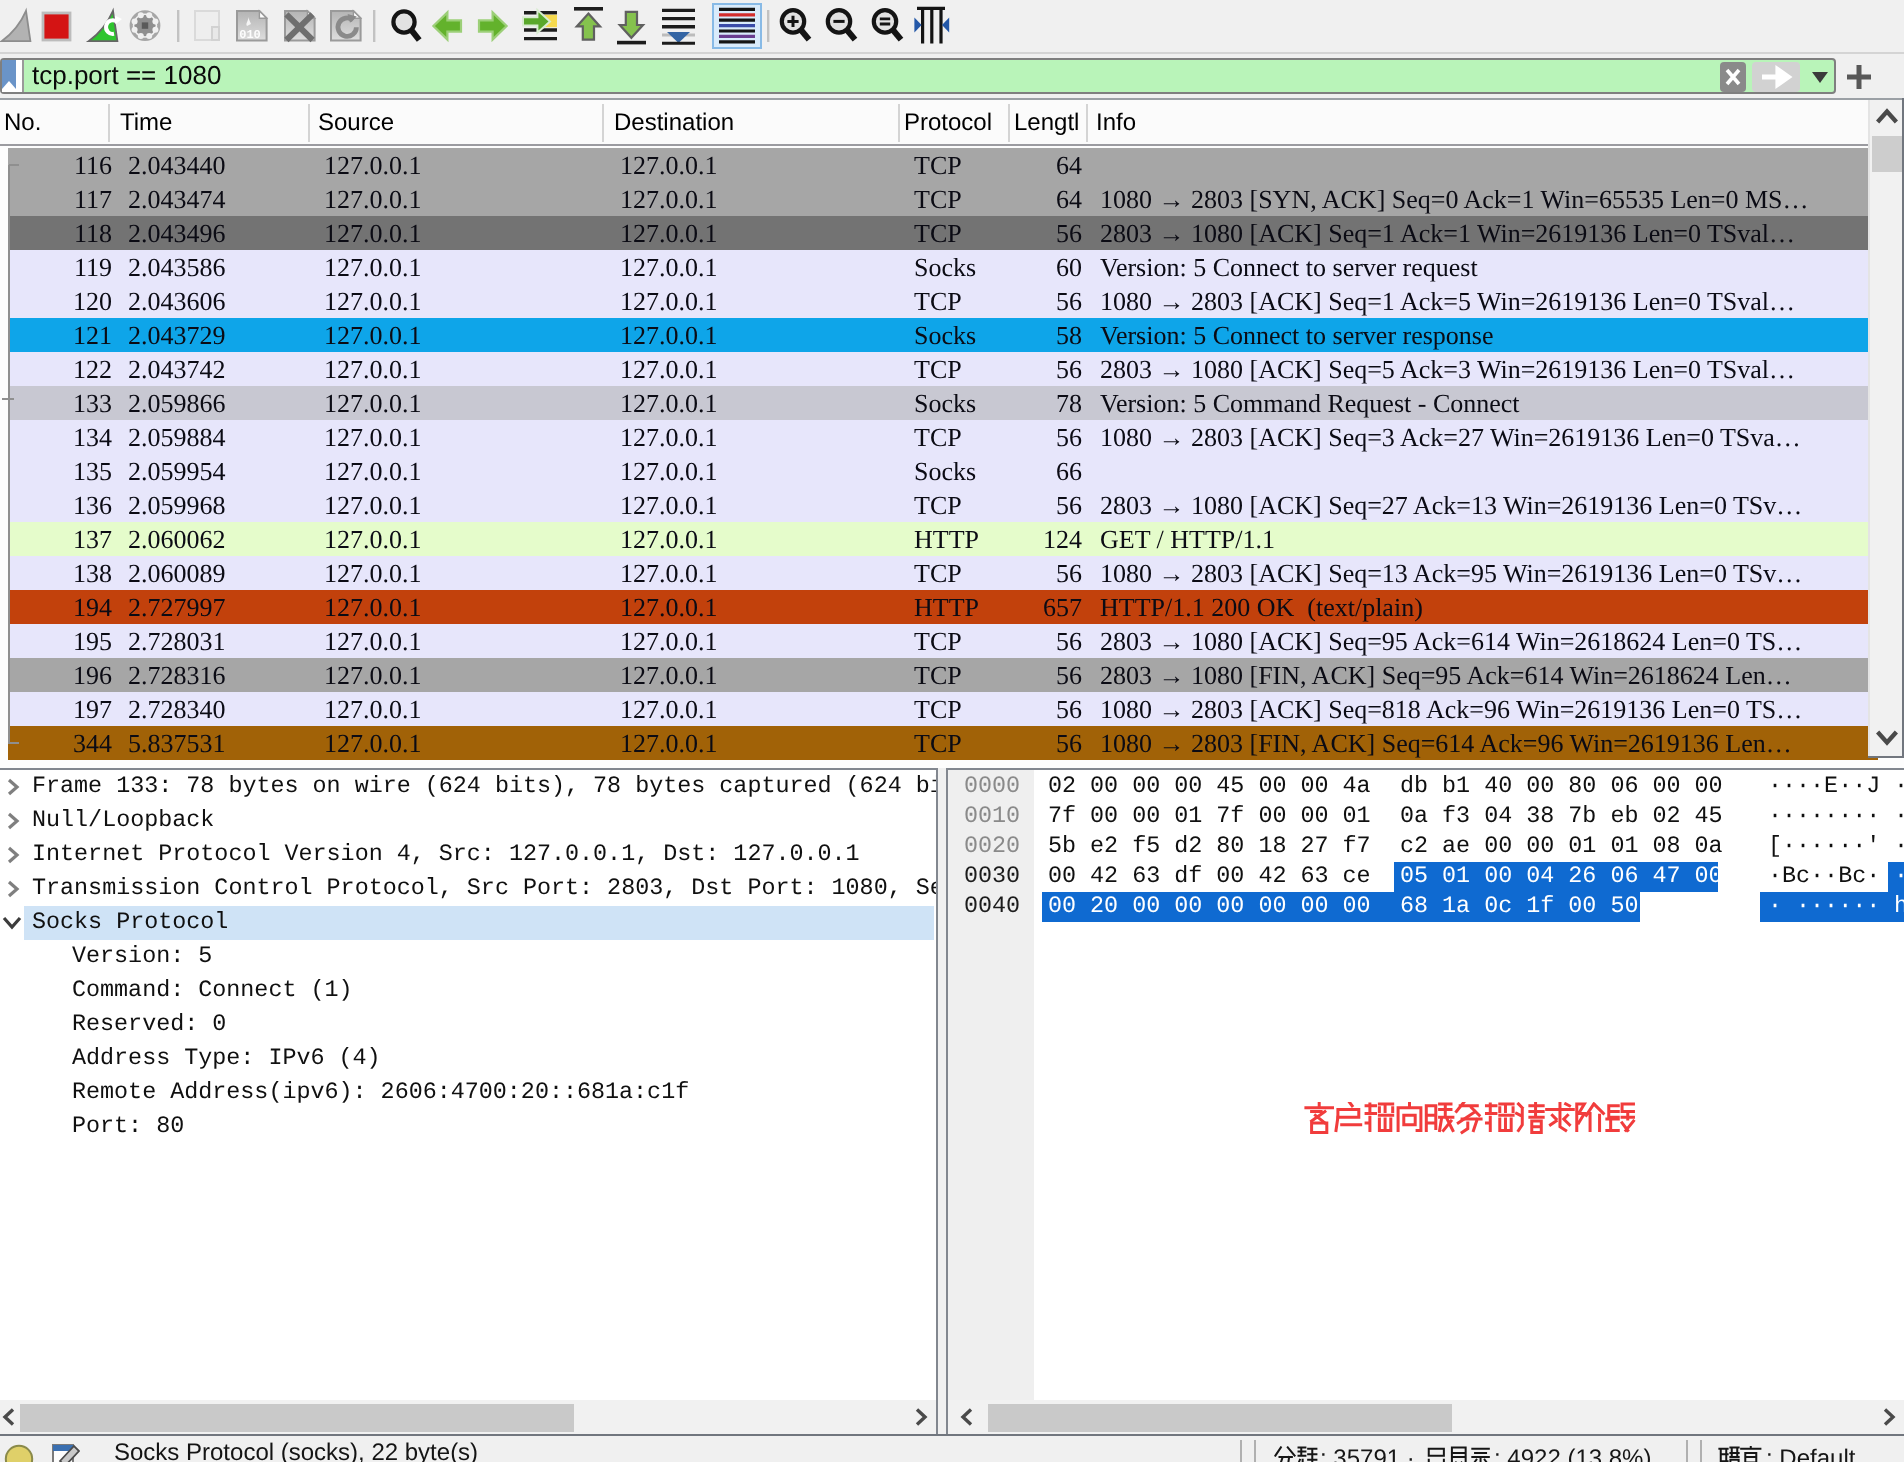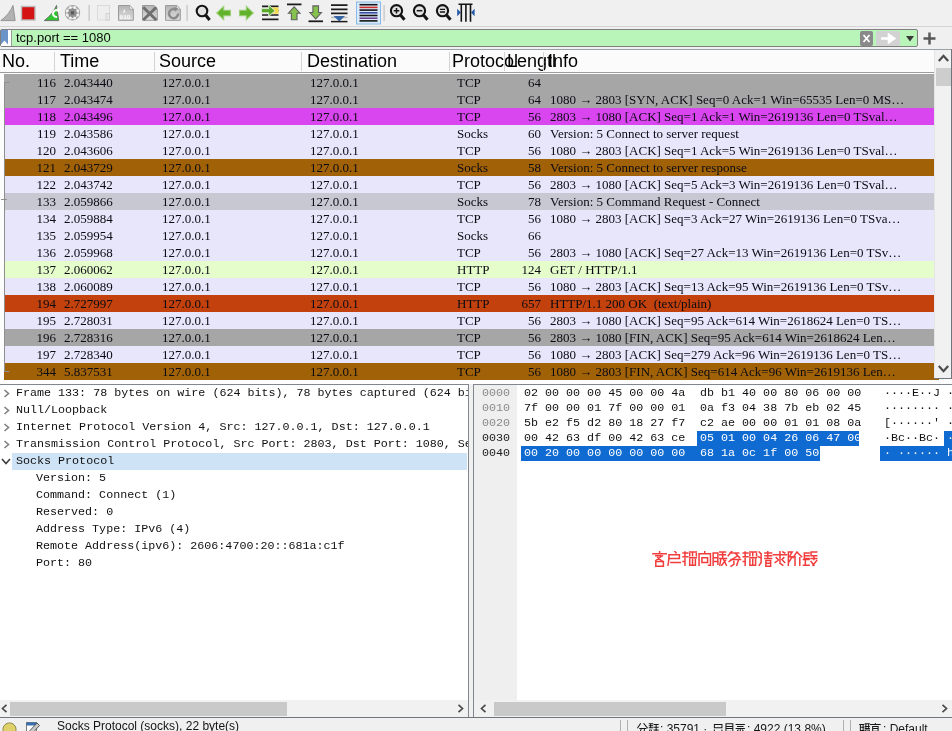--- a/index.html
+++ b/index.html
@@ -10,21 +10,21 @@
 .prow .no{left:0;width:52px;text-align:right}
 .prow .len{left:480px;width:57px;text-align:right}
 .prow .info{left:546px}
 .drow{position:absolute;left:0;width:468px;height:17px;font-family:"Liberation Mono",monospace;
 font-size:11.7px;line-height:17px;color:#101010;white-space:pre;overflow:hidden}
 .drow.hl{background:linear-gradient(#cfe3f6,#cfe3f6) 12px 0/455px 17px no-repeat}
 .hrow{position:absolute;left:474px;width:478px;height:15px;font-family:"Liberation Mono",monospace;
 font-size:11.7px;line-height:15px;color:#101010;white-space:pre;overflow:hidden}
 .hoff{position:absolute;left:8px}
 .hlb{top:0;height:15px;background:#0f6ad1}
-.hdrtxt{position:absolute;top:0;height:23px;line-height:23px;font-size:18px;color:#000}
+.hdrtxt{position:absolute;top:0;height:23px;line-height:23px;font-size:12px;color:#000}
 .colsep{position:absolute;top:52px;width:1px;height:19px;background:#d4d4d4}
 </style></head><body>
 
 <div class="abs" style="left:0;top:0;width:952px;height:27px;background:#f0f0f0;border-bottom:1px solid #d4d4d4">
 <svg width="952" height="27" style="position:absolute;left:0;top:0">
 <defs>
 <linearGradient id="fg" x1="0" y1="0" x2="0" y2="1">
 <stop offset="0" stop-color="#b4b4b4"></stop>
           <stop offset="1" stop-color="#dedede"></stop>
         </linearGradient>
@@ -163,35 +163,35 @@
   <span class="hdrtxt" style="left:548px">Info</span>
 </div>
 <div class="colsep" style="left:54px"></div>
 <div class="colsep" style="left:154px"></div>
 <div class="colsep" style="left:301px"></div>
 <div class="colsep" style="left:449px"></div>
 <div class="colsep" style="left:504px"></div>
 <div class="colsep" style="left:543px"></div>
 <div class="prow" style="top:74px;background:#a6a6a6"><span class="c no">116</span><span class="c" style="left:60px">2.043440</span><span class="c" style="left:158px">127.0.0.1</span><span class="c" style="left:306px">127.0.0.1</span><span class="c" style="left:453px">TCP</span><span class="c len">64</span></div>
 <div class="prow" style="top:91px;background:#a6a6a6"><span class="c no">117</span><span class="c" style="left:60px">2.043474</span><span class="c" style="left:158px">127.0.0.1</span><span class="c" style="left:306px">127.0.0.1</span><span class="c" style="left:453px">TCP</span><span class="c len">64</span><span class="c info">1080 → 2803 [SYN, ACK] Seq=0 Ack=1 Win=65535 Len=0 MS…</span></div>
-<div class="prow" style="top:108px;background:#d946ef"><span class="c no">118</span><span class="c" style="left:60px">2.043496</span><span class="c" style="left:158px">127.0.0.1</span><span class="c" style="left:306px">127.0.0.1</span><span class="c" style="left:453px">TCP</span><span class="c len">56</span><span class="c info">2803 → 1080 [ACK] Seq=1 Ack=1 Win=2619136 Len=0 TSval…</span></div>
+<div class="prow" style="top:108px;background:#737373"><span class="c no">118</span><span class="c" style="left:60px">2.043496</span><span class="c" style="left:158px">127.0.0.1</span><span class="c" style="left:306px">127.0.0.1</span><span class="c" style="left:453px">TCP</span><span class="c len">56</span><span class="c info">2803 → 1080 [ACK] Seq=1 Ack=1 Win=2619136 Len=0 TSval…</span></div>
 <div class="prow" style="top:125px;background:#e7e6fb"><span class="c no">119</span><span class="c" style="left:60px">2.043586</span><span class="c" style="left:158px">127.0.0.1</span><span class="c" style="left:306px">127.0.0.1</span><span class="c" style="left:453px">Socks</span><span class="c len">60</span><span class="c info">Version: 5 Connect to server request</span></div>
 <div class="prow" style="top:142px;background:#e7e6fb"><span class="c no">120</span><span class="c" style="left:60px">2.043606</span><span class="c" style="left:158px">127.0.0.1</span><span class="c" style="left:306px">127.0.0.1</span><span class="c" style="left:453px">TCP</span><span class="c len">56</span><span class="c info">1080 → 2803 [ACK] Seq=1 Ack=5 Win=2619136 Len=0 TSval…</span></div>
-<div class="prow" style="top:159px;background:#a16207"><span class="c no">121</span><span class="c" style="left:60px">2.043729</span><span class="c" style="left:158px">127.0.0.1</span><span class="c" style="left:306px">127.0.0.1</span><span class="c" style="left:453px">Socks</span><span class="c len">58</span><span class="c info">Version: 5 Connect to server response</span></div>
+<div class="prow" style="top:159px;background:#0ea5e9"><span class="c no">121</span><span class="c" style="left:60px">2.043729</span><span class="c" style="left:158px">127.0.0.1</span><span class="c" style="left:306px">127.0.0.1</span><span class="c" style="left:453px">Socks</span><span class="c len">58</span><span class="c info">Version: 5 Connect to server response</span></div>
 <div class="prow" style="top:176px;background:#e7e6fb"><span class="c no">122</span><span class="c" style="left:60px">2.043742</span><span class="c" style="left:158px">127.0.0.1</span><span class="c" style="left:306px">127.0.0.1</span><span class="c" style="left:453px">TCP</span><span class="c len">56</span><span class="c info">2803 → 1080 [ACK] Seq=5 Ack=3 Win=2619136 Len=0 TSval…</span></div>
 <div class="prow" style="top:193px;background:#c8c8d2"><span class="c no">133</span><span class="c" style="left:60px">2.059866</span><span class="c" style="left:158px">127.0.0.1</span><span class="c" style="left:306px">127.0.0.1</span><span class="c" style="left:453px">Socks</span><span class="c len">78</span><span class="c info">Version: 5 Command Request - Connect</span></div>
 <div class="prow" style="top:210px;background:#e7e6fb"><span class="c no">134</span><span class="c" style="left:60px">2.059884</span><span class="c" style="left:158px">127.0.0.1</span><span class="c" style="left:306px">127.0.0.1</span><span class="c" style="left:453px">TCP</span><span class="c len">56</span><span class="c info">1080 → 2803 [ACK] Seq=3 Ack=27 Win=2619136 Len=0 TSva…</span></div>
 <div class="prow" style="top:227px;background:#e7e6fb"><span class="c no">135</span><span class="c" style="left:60px">2.059954</span><span class="c" style="left:158px">127.0.0.1</span><span class="c" style="left:306px">127.0.0.1</span><span class="c" style="left:453px">Socks</span><span class="c len">66</span></div>
 <div class="prow" style="top:244px;background:#e7e6fb"><span class="c no">136</span><span class="c" style="left:60px">2.059968</span><span class="c" style="left:158px">127.0.0.1</span><span class="c" style="left:306px">127.0.0.1</span><span class="c" style="left:453px">TCP</span><span class="c len">56</span><span class="c info">2803 → 1080 [ACK] Seq=27 Ack=13 Win=2619136 Len=0 TSv…</span></div>
 <div class="prow" style="top:261px;background:#e5fccb"><span class="c no">137</span><span class="c" style="left:60px">2.060062</span><span class="c" style="left:158px">127.0.0.1</span><span class="c" style="left:306px">127.0.0.1</span><span class="c" style="left:453px">HTTP</span><span class="c len">124</span><span class="c info">GET / HTTP/1.1</span></div>
 <div class="prow" style="top:278px;background:#e7e6fb"><span class="c no">138</span><span class="c" style="left:60px">2.060089</span><span class="c" style="left:158px">127.0.0.1</span><span class="c" style="left:306px">127.0.0.1</span><span class="c" style="left:453px">TCP</span><span class="c len">56</span><span class="c info">1080 → 2803 [ACK] Seq=13 Ack=95 Win=2619136 Len=0 TSv…</span></div>
 <div class="prow" style="top:295px;background:#c2410c"><span class="c no">194</span><span class="c" style="left:60px">2.727997</span><span class="c" style="left:158px">127.0.0.1</span><span class="c" style="left:306px">127.0.0.1</span><span class="c" style="left:453px">HTTP</span><span class="c len">657</span><span class="c info">HTTP/1.1 200 OK  (text/plain)</span></div>
 <div class="prow" style="top:312px;background:#e7e6fb"><span class="c no">195</span><span class="c" style="left:60px">2.728031</span><span class="c" style="left:158px">127.0.0.1</span><span class="c" style="left:306px">127.0.0.1</span><span class="c" style="left:453px">TCP</span><span class="c len">56</span><span class="c info">2803 → 1080 [ACK] Seq=95 Ack=614 Win=2618624 Len=0 TS…</span></div>
 <div class="prow" style="top:329px;background:#a6a6a6"><span class="c no">196</span><span class="c" style="left:60px">2.728316</span><span class="c" style="left:158px">127.0.0.1</span><span class="c" style="left:306px">127.0.0.1</span><span class="c" style="left:453px">TCP</span><span class="c len">56</span><span class="c info">2803 → 1080 [FIN, ACK] Seq=95 Ack=614 Win=2618624 Len…</span></div>
-<div class="prow" style="top:346px;background:#e7e6fb"><span class="c no">197</span><span class="c" style="left:60px">2.728340</span><span class="c" style="left:158px">127.0.0.1</span><span class="c" style="left:306px">127.0.0.1</span><span class="c" style="left:453px">TCP</span><span class="c len">56</span><span class="c info">1080 → 2803 [ACK] Seq=279 Ack=96 Win=2619136 Len=0 TS…</span></div>
+<div class="prow" style="top:346px;background:#e7e6fb"><span class="c no">197</span><span class="c" style="left:60px">2.728340</span><span class="c" style="left:158px">127.0.0.1</span><span class="c" style="left:306px">127.0.0.1</span><span class="c" style="left:453px">TCP</span><span class="c len">56</span><span class="c info">1080 → 2803 [ACK] Seq=818 Ack=96 Win=2619136 Len=0 TS…</span></div>
 <div class="prow" style="top:363px;background:#a16207"><span class="c no">344</span><span class="c" style="left:60px">5.837531</span><span class="c" style="left:158px">127.0.0.1</span><span class="c" style="left:306px">127.0.0.1</span><span class="c" style="left:453px">TCP</span><span class="c len">56</span><span class="c info">1080 → 2803 [FIN, ACK] Seq=614 Ack=96 Win=2619136 Len…</span></div>
 
 <svg class="abs" style="left:0;top:74px" width="12" height="306">
 <path d="M4.5,8.5 h5 M4.5,8.5 V297.5 h5" fill="none" stroke="#8f8f8f" stroke-width="1"></path>
 <path d="M1,125.5 h6" stroke="#8f8f8f" stroke-width="1"></path>
 </svg>
 
 <div class="abs" style="left:934px;top:50px;width:1px;height:328px;background:#e4e4e4"></div>
 <div class="abs" style="left:935px;top:50px;width:16px;height:328px;background:#f1f1f1">
   <svg class="abs" style="left:3px;top:4px" width="11" height="9">

